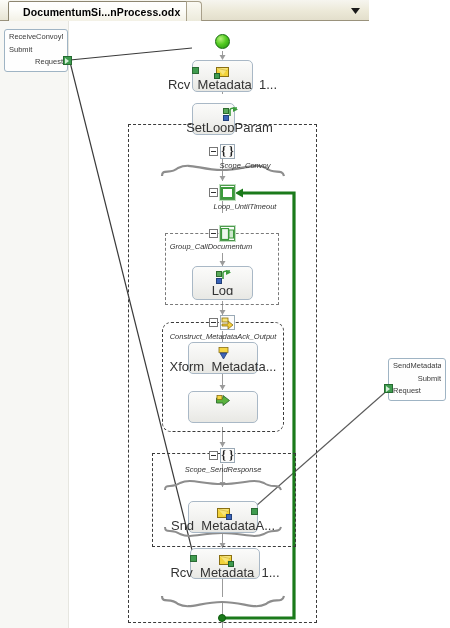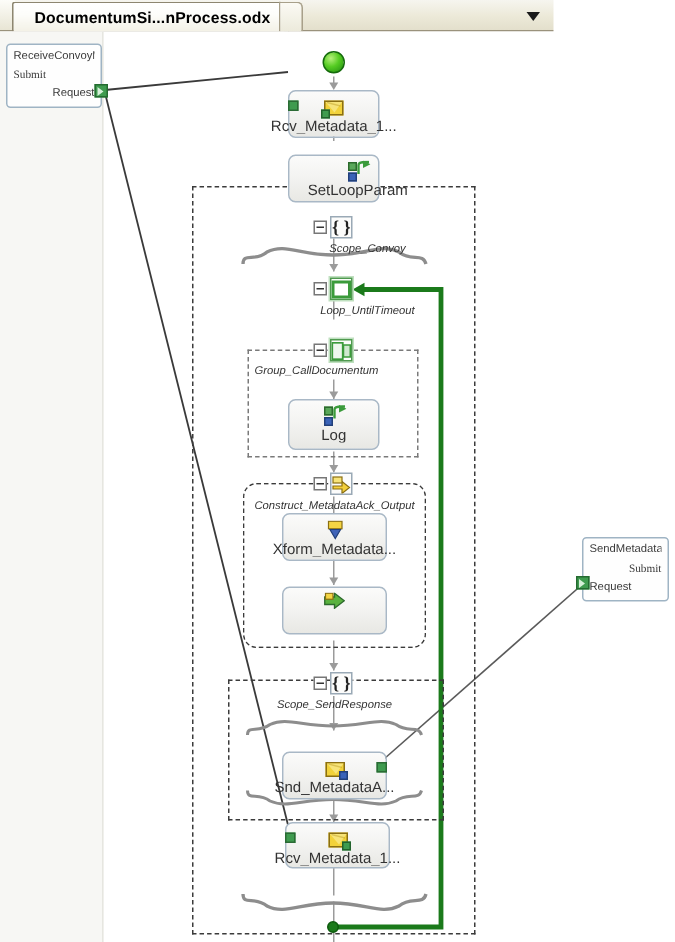--- a/index.html
+++ b/index.html
@@ -63,21 +63,21 @@
     border:1px solid #9fb4c4;border-radius:3px;
     box-sizing:border-box;
     box-shadow:0 0 0 0.5px rgba(255,255,255,.6) inset;
   }
   .port-title{
     position:absolute;left:4px;top:2px;right:4px;
     font-size:7.5px;color:#3a3a3a;white-space:nowrap;overflow:hidden;
   }
   .port-op{
     position:absolute;left:4px;right:4px;top:15px;
-    font-size:7.5px;color:#3a3a3a;white-space:nowrap;font-family:Liberation Serif, serif;
+    font-size:7.5px;color:#3a3a3a;white-space:nowrap;
   }
   .port-msg{
     position:absolute;left:4px;right:4px;top:27px;
     font-size:7.5px;color:#3a3a3a;white-space:nowrap;
   }
   .port.right .port-title,.port.right .port-op{text-align:right;}
   .port.left .port-op{text-align:left;}
   .port.left .port-msg{text-align:right;}
   .port.right .port-msg{text-align:left;}
 
@@ -94,21 +94,21 @@
 
   
   .shape{
     position:absolute;box-sizing:border-box;
     background:linear-gradient(to bottom,#fbfbfa 0%,#f3f3f1 48%,#e8e8e4 100%);
     border:1px solid #a9b8c6;border-radius:5px;
     display:flex;flex-direction:column;align-items:center;justify-content:flex-start;
   }
   .shape .ico{margin-top:3px;height:15px;display:flex;align-items:center;justify-content:center;}
   .shape .cap{
-    font-size:10px;color:#333;line-height:9px;white-space:nowrap;
+    font-size:13px;color:#333;line-height:9px;white-space:nowrap;
     overflow:hidden;text-overflow:clip;margin-top:1px;
   }
   .shape .dock{
     position:absolute;width:7px;height:7px;top:50%;margin-top:-9px;
     background:#3f9b4f;border:1px solid #2b6b35;box-sizing:border-box;
   }
   .shape .dock.l{left:-1px;}
   .shape .dock.r{right:-1px;}
 
   
@@ -286,21 +286,21 @@
     <div class="shape" style="left:192px;top:39px;width:61px;height:32px;">
       <div class="ico">
         <span class="g-env">
             <span class="badge green" style="left:-3px;bottom:-3px;"></span>
           </span>
       </div>
       <div class="cap">Rcv_Metadata_1...</div>
       <div class="dock l"></div>
     </div>
 
-    <div class="shape" style="left:192px;top:82px;width:61px;height:32px;padding-left:32px;">
+    <div class="shape" style="left:192px;top:82px;width:43px;height:32px;padding-left:32px;">
       <div class="ico">
         <span class="g-expr">
           <span class="b1"></span>
             <span class="b2"></span>
           <svg class="ar" viewBox="0 0 9 11">
               <path d="M1,9 L1,3 C1,1 4,1 6,1 L8,1" fill="none" stroke="#3b9b3b" stroke-width="1.6"></path>
               <polygon points="4,0 9,2.5 4,5" fill="#3b9b3b"></polygon>
             </svg>
         </span>
       </div>

